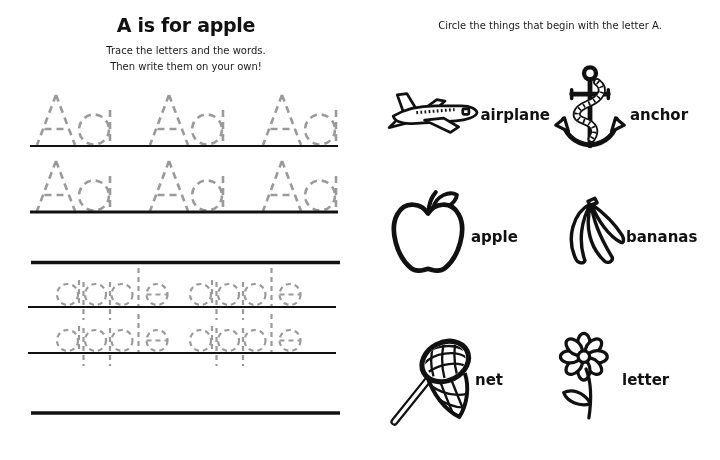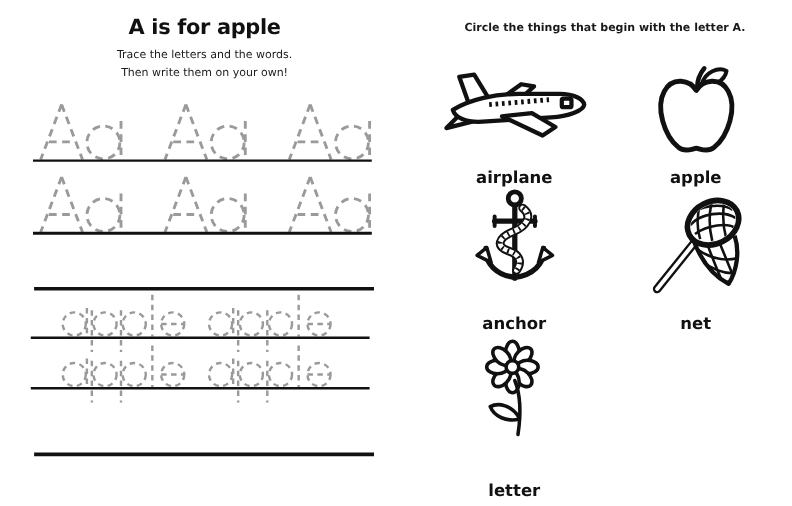--- a/index.html
+++ b/index.html
@@ -9,24 +9,24 @@
   .left-panel{position:absolute;left:0;top:0;width:380px;height:460px;}
   .title{position:absolute;left:0;top:14px;width:372px;text-align:center;
          font-size:19px;font-weight:bold;letter-spacing:-0.3px;margin:0;}
   .sub{position:absolute;left:0;width:372px;text-align:center;font-size:10px;
        font-weight:normal;margin:0;color:#1a1a1a;}
   .sub1{top:45px;} .sub2{top:61px;}
   #trace-svg{position:absolute;left:0;top:0;}
   
   .right-panel{position:absolute;left:380px;top:0;width:340px;height:460px;}
   .circle-instruction{position:absolute;left:10px;top:20px;width:320px;text-align:center;
-       font-size:10px;font-weight:bold;margin:0;color:#1a1a1a;}
+       font-size:10px;font-weight:normal;margin:0;color:#1a1a1a;}
   .icon-grid{position:absolute;left:5px;top:58px;width:330px;
        display:grid;grid-template-columns:165px 165px;grid-template-rows:112px 133px 152px;}
-  .cell{display:flex;flex-direction:column;align-items:center;justify-content:space-between;
+  .cell{display:flex;flex-direction:row;align-items:center;justify-content:flex-start;
         margin:0;cursor:pointer;}
   .cell svg{display:block;}
   .item-label{font-size:15px;font-weight:bold;margin-top:1px;color:#111;}
   .ln{stroke:#111;}
 </style>
 </head>
 <body>
 
 <div class="page">
 
@@ -136,48 +136,59 @@
             <path d="M12,43 C28,33 52,28 74,28 L112,28 C126,28 134,33 135,38 C134,44 120,49 104,50 L40,54 C24,55 14,50 12,43 Z"></path>
             <path d="M46,38 L102,33.5" fill="none" stroke-width="4.5" stroke-dasharray="2.5,3.5" stroke-linecap="butt"></path>
             <rect x="114" y="32.5" width="9" height="8" rx="1.5"></rect>
             <path d="M58,49 L96,67 L108,59 L86,46 Z"></path>
           </g>
         </svg>
         <figcaption class="item-label">airplane</figcaption>
       </figure>
 
       <figure class="cell">
-        <svg width="86" height="98" viewBox="0 0 100 115">
-          <g fill="#fff" stroke="#111" stroke-linejoin="round" stroke-linecap="round">
-            <path stroke-width="5" d="M51,27 C51,18 54,11 59,5" fill="none"></path>
-            <path stroke-width="4.5" d="M56,23 C60,9 75,3 84,8 C82,19 69,27 56,23 Z"></path>
-            <path stroke-width="5.5" d="M50,30 C43,18 23,14 14,31 C4,49 14,81 30,94 C38,100.5 46,95 50,95 C54,95 62,100.5 70,94 C86,81 96,49 86,31 C77,14 57,18 50,30 Z"></path>
-          </g>
-        </svg>
-        <figcaption class="item-label">apple</figcaption>
-      </figure>
-
-      <figure class="cell">
         <svg width="80" height="102" viewBox="0 0 100 128">
           <g fill="none" stroke="#111" stroke-linecap="round" stroke-linejoin="round">
             <circle cx="50" cy="13" r="7.5" stroke-width="5.5"></circle>
             <path d="M50,21 L50,104" stroke-width="6"></path>
             <path d="M27,39 L73,39" stroke-width="6"></path>
             <path d="M27,33.5 L27,44.5 M73,33.5 L73,44.5" stroke-width="4.5"></path>
             <path d="M17,70 C16,88 30,101 50,103 C70,101 84,88 83,70" stroke-width="6"></path>
             <path d="M18,69 L7,78 L23,86 Z" fill="#fff" stroke-width="4"></path>
             <path d="M82,69 L93,78 L77,86 Z" fill="#fff" stroke-width="4"></path>
             <path d="M59,24 C71,33 63,45 48,51 C31,58 28,68 43,73 C55,77 59,85 52,95" stroke-width="10"></path>
             <path d="M59,24 C71,33 63,45 48,51 C31,58 28,68 43,73 C55,77 59,85 52,95" stroke="#fff" stroke-width="5.5"></path>
             <path d="M59,24 C71,33 63,45 48,51 C31,58 28,68 43,73 C55,77 59,85 52,95" stroke-width="5.5" stroke-dasharray="2,5" stroke-linecap="butt"></path>
           </g>
         </svg>
         <figcaption class="item-label">anchor</figcaption>
       </figure>
 
+      <figure class="cell">
+        <svg width="86" height="98" viewBox="0 0 100 115">
+          <g fill="#fff" stroke="#111" stroke-linejoin="round" stroke-linecap="round">
+            <path stroke-width="5" d="M51,27 C51,18 54,11 59,5" fill="none"></path>
+            <path stroke-width="4.5" d="M56,23 C60,9 75,3 84,8 C82,19 69,27 56,23 Z"></path>
+            <path stroke-width="5.5" d="M50,30 C43,18 23,14 14,31 C4,49 14,81 30,94 C38,100.5 46,95 50,95 C54,95 62,100.5 70,94 C86,81 96,49 86,31 C77,14 57,18 50,30 Z"></path>
+          </g>
+        </svg>
+        <figcaption class="item-label">apple</figcaption>
+      </figure>
+
+      <figure class="cell">
+        <svg width="76" height="98" viewBox="0 0 100 112">
+          <g fill="#fff" stroke="#111" stroke-width="4.5" stroke-linejoin="round" stroke-linecap="round">
+            <path d="M54,12 C63,35 78,55 93,63 C97,65 98,59 95,54 C86,39 69,23 54,12 Z"></path>
+            <path d="M54,12 C45,42 53,70 71,87 C75,91.5 83,89 82,83 C69,62 57,37 54,12 Z"></path>
+            <path d="M54,12 C30,24 21,58 34,85 C36,90.5 44,92 46,87 C37,62 41,33 54,12 Z"></path>
+            <path d="M50,9 L59,5 L62,11 L53,14 Z"></path>
+          </g>
+        </svg>
+        <figcaption class="item-label">bananas</figcaption>
+      </figure>
 
       <figure class="cell">
         <svg width="90" height="101" viewBox="0 0 115 128">
           <defs>
             <clipPath id="hoopclip">
                 <ellipse cx="77" cy="41" rx="27" ry="21" transform="rotate(-27 77 41)"></ellipse>
               </clipPath>
             <clipPath id="bagclip">
                 <path d="M53,58 C62,84 76,102 95,112 C105,96 108,74 102,56 Z"></path>
               </clipPath>

